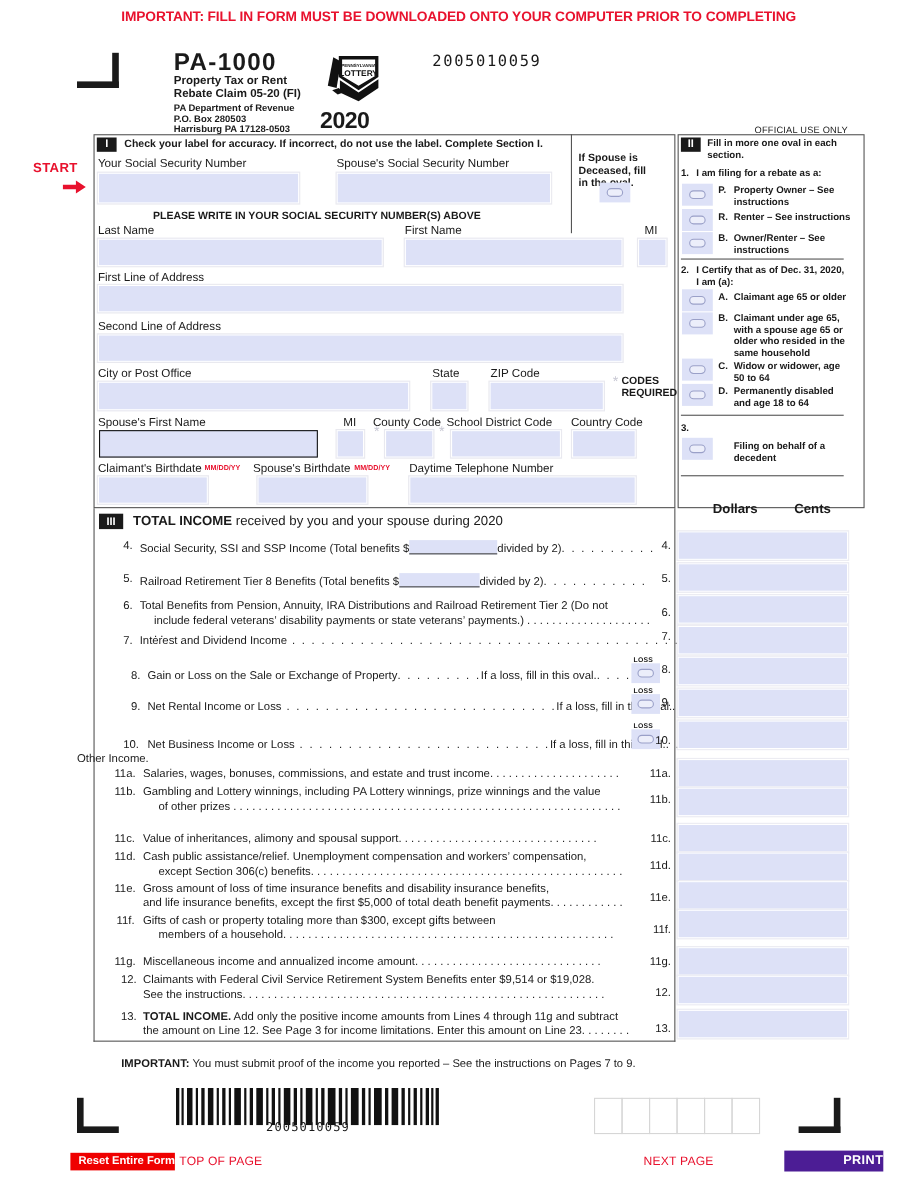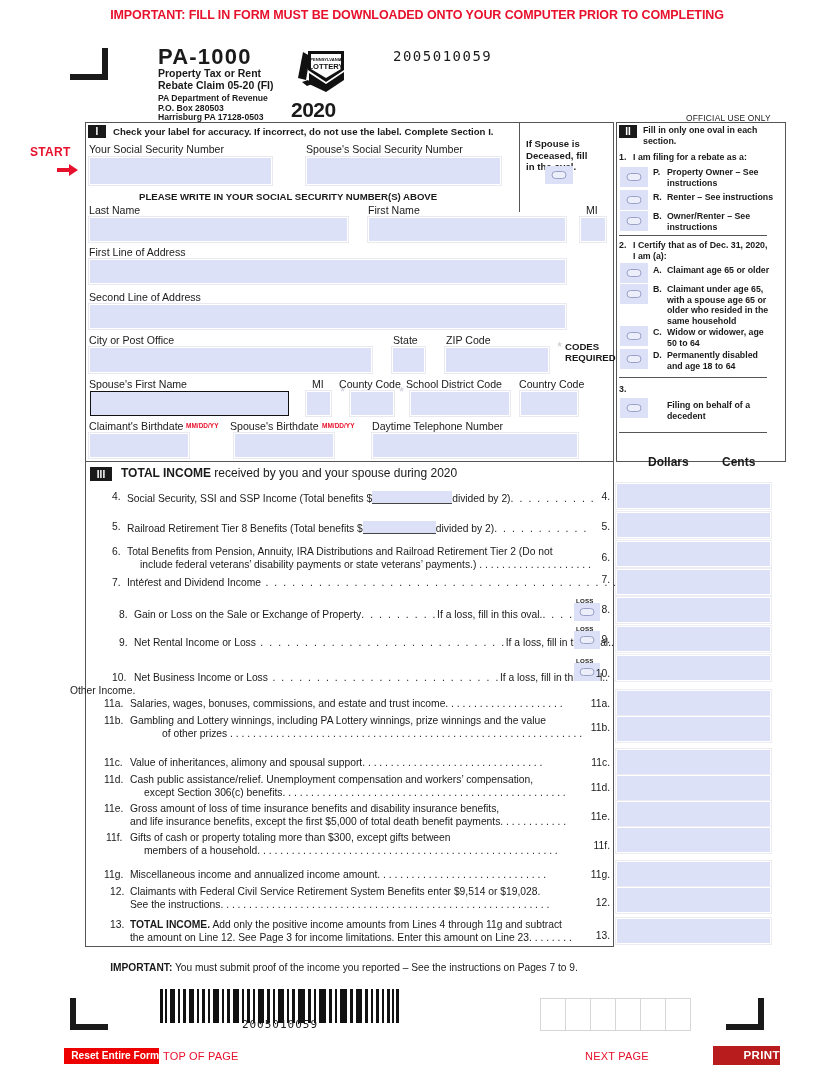--- a/index.html
+++ b/index.html
@@ -107,21 +107,21 @@
   #important-note b { font-weight:bold; }
   #barcode { top: 989px; left:160px; height:34px; }
   #barcode-num { top:1018px; left:160px; width:240px; text-align:center; font-family:"DejaVu Sans Mono", monospace; font-size:11px; letter-spacing:1px;}
   #grid-boxes { top: 998px; left: 541px; display:flex; }
   #grid-boxes div { width:26px; height:33px; border:1px solid #d6d6d6; margin-left:-1px; }
 
   .btn { position:absolute; font-weight:bold; text-align:right;margin-left:20px; }
   #reset-btn { top:1048px; left:44px; width:95px; height:16px; background:#ef0000; color:#fff; font-size:10.2px; line-height:16px; }
   #top-of-page { top:1050px; left:163px; color:#e8112d; font-size:11px; letter-spacing:0.2px; }
   #next-page { top:1050px; left:585px; color:#e8112d; font-size:11px; letter-spacing:0.2px; }
-  #print-btn { top:1046px; left:693px; width:67px; height:19px; background:#b91c1c; color:#fff; font-size:11.5px; line-height:19px; letter-spacing:0.4px;}
+  #print-btn { top:1046px; left:693px; width:90px; height:19px; background:#4c1d95; color:#fff; font-size:11.5px; line-height:19px; letter-spacing:0.4px;}
 
   .dots { letter-spacing: 1.6px; }
   .inline-field { display:inline-block; background:#dde1f7; border-bottom:1px solid #444; vertical-align:-2px; }
 </style>
 </head>
 <body>
 
 <div class="abs" id="top-warning">IMPORTANT: FILL IN FORM MUST BE DOWNLOADED ONTO YOUR COMPUTER PRIOR TO COMPLETING</div>
 
 <div class="corner" style="top:48px;left:70px;width:38px;height:32px;">
@@ -247,21 +247,21 @@
 <div class="abs lbl" style="top:420px;left:230px;">Spouse's Birthdate</div>
 <div class="abs" style="top:422px;left:322px;font-size:6.5px;font-weight:bold;color:#e8112d;">MM/DD/YY</div>
 <div class="abs field" style="top:433px;left:234px;width:100px;height:25px;"></div>
 
 <div class="abs lbl" style="top:420px;left:372px;">Daytime Telephone Number</div>
 <div class="abs field" style="top:433px;left:372px;width:206px;height:25px;"></div>
 
 <div class="abs" id="sec2-box"></div>
 <div class="abs sec-badge" style="top:125px;left:619px;width:18px;height:13px;">II</div>
 <div class="abs s2-txt" style="top:125px;left:643px;width:132px;">
-  <div>Fill in only one oval in each</div>
+  <div>Fill in more one oval in each</div>
   <div>section.</div>
 </div>
 
 <div class="abs s2-txt" style="top:152px;left:619px;">1.</div>
 <div class="abs s2-txt" style="top:152px;left:633px;">I am filing for a rebate as a:</div>
 
 <div class="oval" style="top:167px;left:620px;width:28px;height:20px;"></div>
 <div class="abs s2-txt" style="top:167px;left:653px;">P.</div>
 <div class="abs s2-txt" style="top:167px;left:667px;width:108px;">
   <div>Property Owner – See</div>
@@ -391,21 +391,21 @@
 <div class="abs inc-txt" style="top:685px;left:70px;">Other Income.</div>
 
 <div class="abs inc-txt" style="top:698px;left:104px;">11a.</div>
 <div class="abs inc-txt" style="top:698px;left:130px;width:470px;">Salaries, wages, bonuses, commissions, and estate and trust income.  . . . . . . . . . . . . . . . . . . . .</div>
 <div class="abs inc-no" style="top:698px;left:578px;width:32px;">11a.</div>
 <div class="amt" style="top:690px;width:155px;height:26px;"></div>
 
 <div class="abs inc-txt" style="top:715px;left:104px;">11b.</div>
 <div class="abs inc-txt" style="top:715px;left:130px;width:470px;">
   <div>Gambling and Lottery winnings, including PA Lottery winnings, prize winnings and the value</div>
-  <div style="margin-left:14px;text-align:center;">of other prizes . . . . . . . . . . . . . . . . . . . . . . . . . . . . . . . . . . . . . . . . . . . . . . . . . . . . . . . . . . . . . .</div>
+  <div style="margin-left:14px;">of other prizes . . . . . . . . . . . . . . . . . . . . . . . . . . . . . . . . . . . . . . . . . . . . . . . . . . . . . . . . . . . . . .</div>
 </div>
 <div class="abs inc-no" style="top:722px;left:578px;width:32px;">11b.</div>
 <div class="amt" style="top:716px;width:155px;height:26px;"></div>
 
 <div class="abs inc-txt" style="top:757px;left:104px;">11c.</div>
 <div class="abs inc-txt" style="top:757px;left:130px;width:470px;">Value of inheritances, alimony and spousal support. . . . . . . . . . . . . . . . . . . . . . . . . . . . . . . .</div>
 <div class="abs inc-no" style="top:757px;left:578px;width:32px;">11c.</div>
 <div class="amt" style="top:749px;width:155px;height:26px;"></div>
 
 <div class="abs inc-txt" style="top:774px;left:104px;">11d.</div>

